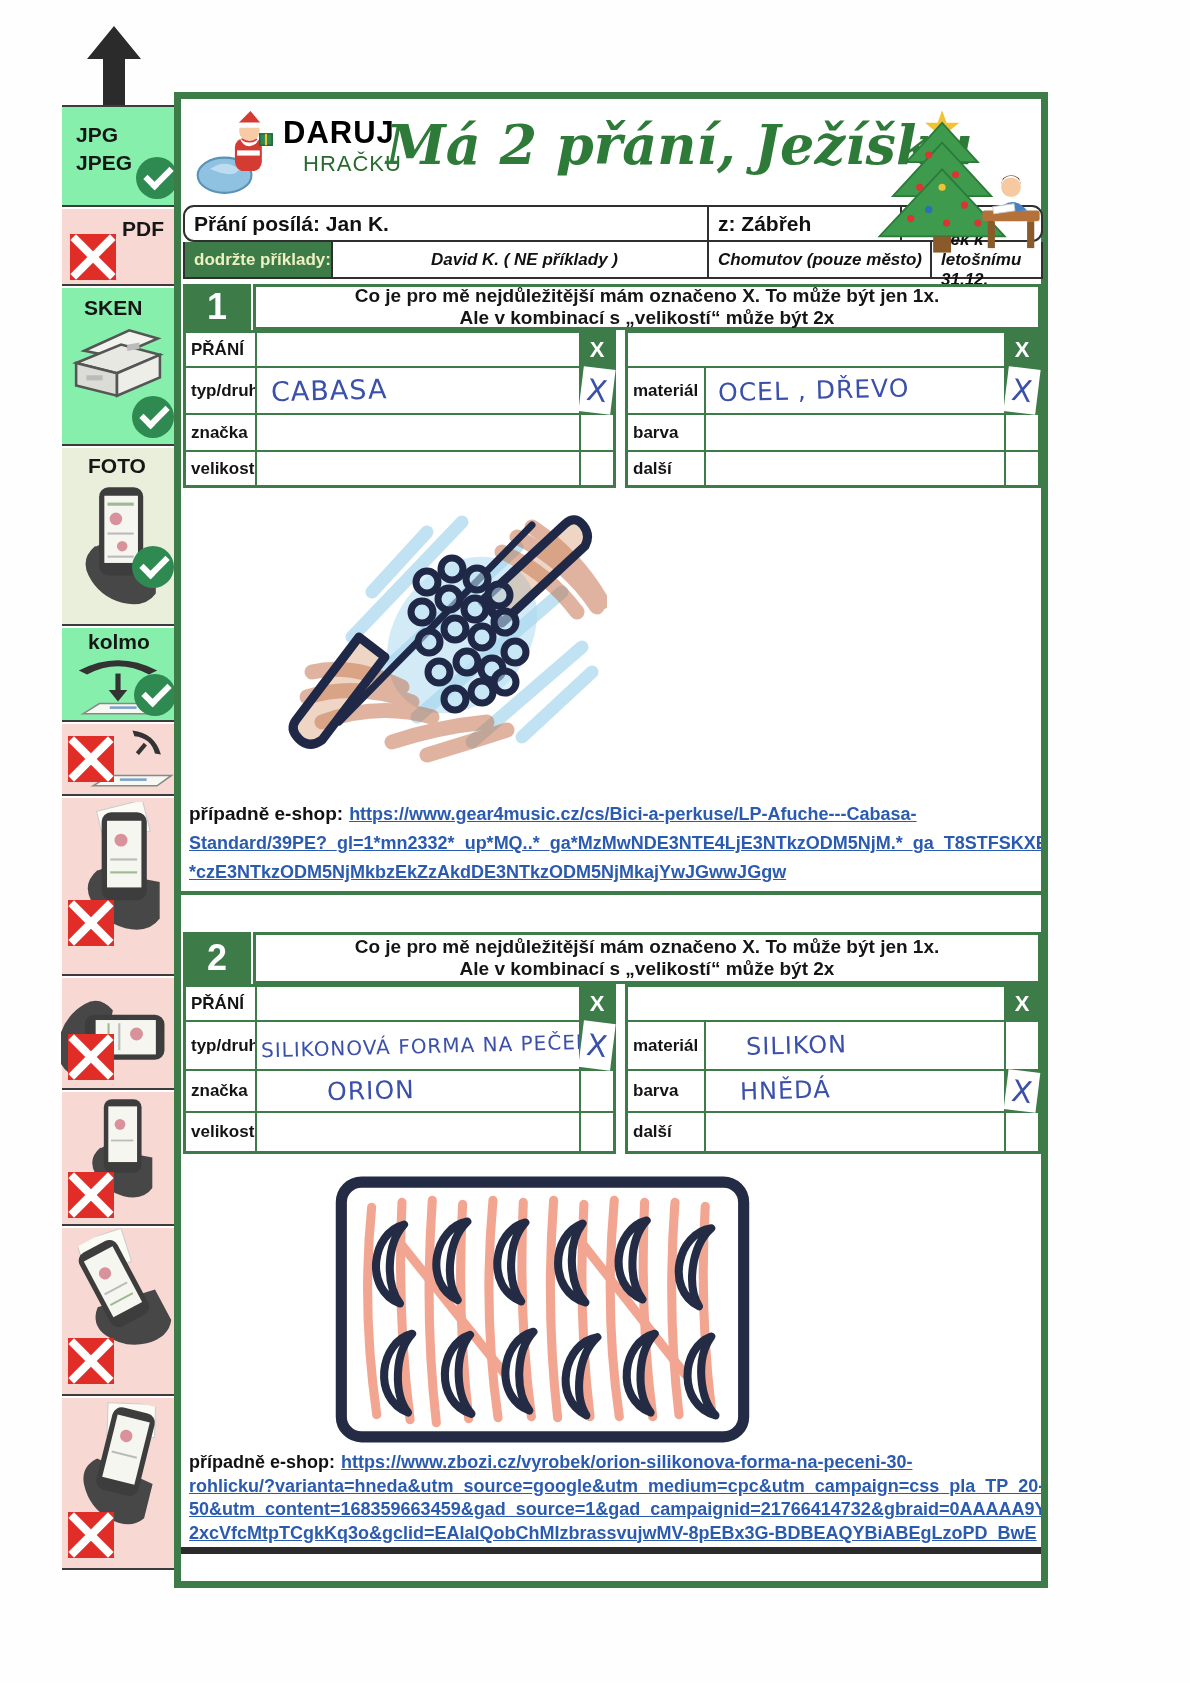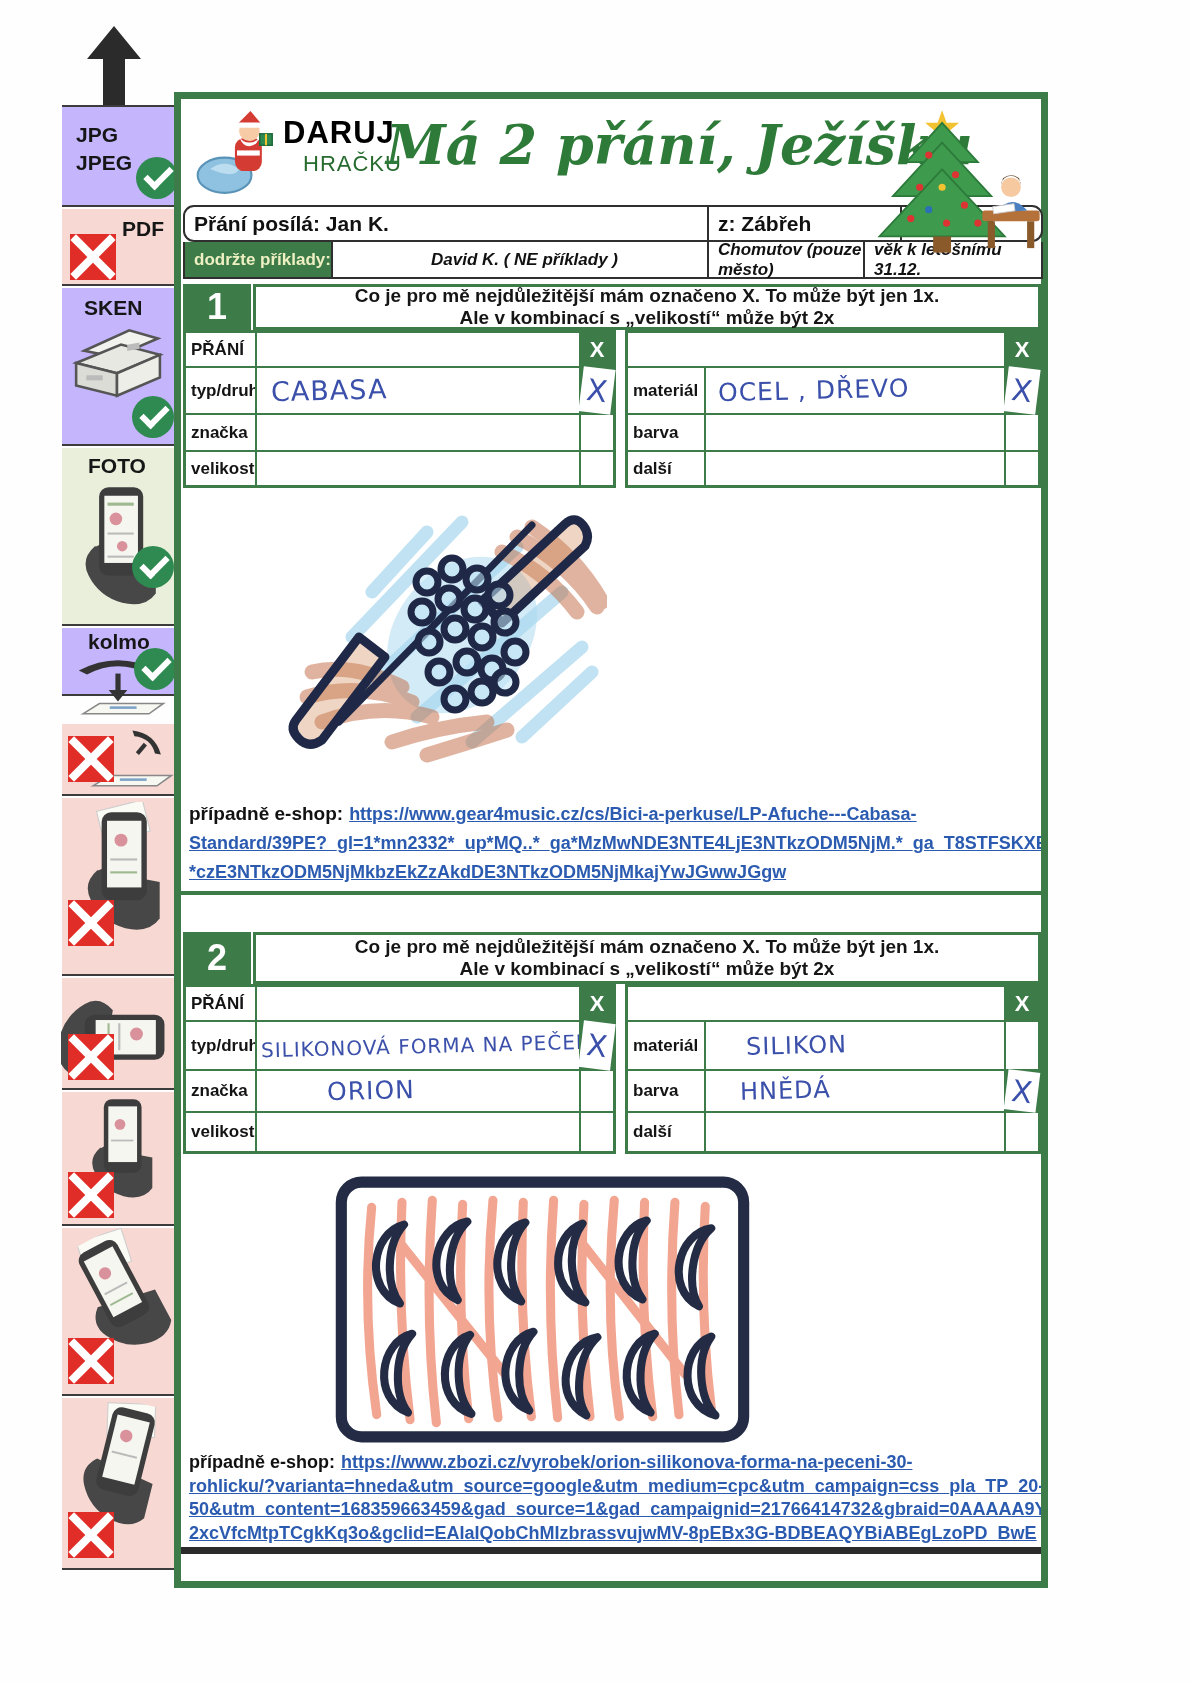--- a/index.html
+++ b/index.html
@@ -2,21 +2,21 @@
 <html><head>
 <meta charset="utf-8">
 <style>
   html,body{margin:0;padding:0;background:#fff;}
   .page{position:relative;width:1190px;height:1683px;background:#fefefe;overflow:hidden;
         font-family:"Liberation Sans",sans-serif;color:#111;}
   .abs{position:absolute;}
 
   
   .side{position:absolute;left:62px;width:112px;box-sizing:border-box;border-bottom:2px solid #3c3c3c;}
-  .side.ok{background:#c4b5fd;}
+  .side.ok{background:#86efac;}
   .side.no{background:#f7d8d2;}
   .side-label{font-weight:bold;font-size:21px;color:#161616;}
   .check{position:absolute;width:42px;height:42px;border-radius:50%;background:#2e8a50;}
   .check::after{content:"";position:absolute;left:9px;top:10px;width:21px;height:10px;
     border-left:6px solid #fff;border-bottom:6px solid #fff;transform:rotate(-45deg);}
   .redx{position:absolute;width:46px;height:46px;background:#e12d28;}
   .redx::before,.redx::after{content:"";position:absolute;left:-5px;right:-5px;top:50%;margin-top:-4px;height:8px;background:#fff;}
   .redx::before{transform:rotate(45deg);} .redx::after{transform:rotate(-45deg);}
 
   
@@ -94,21 +94,21 @@
       <rect x="27" y="14" width="32" height="64" fill="#f6f6f0"></rect>
       <line x1="30" y1="22" x2="55" y2="22" stroke="#9fba92" stroke-width="3"></line>
       <circle cx="38" cy="36" r="6" fill="#d9919b"></circle>
       <line x1="30" y1="50" x2="55" y2="50" stroke="#bbb" stroke-width="2"></line>
       <circle cx="44" cy="62" r="5" fill="#d9919b"></circle>
       <line x1="30" y1="72" x2="55" y2="72" stroke="#bbb" stroke-width="2"></line>
     </svg>
     <div class="check" style="right:0px;bottom:36px;"></div>
   </div>
 
-  <div class="side ok" style="top:628px;height:68px;padding-left:27px;">
+  <div class="side ok" style="top:628px;height:94px;padding-left:27px;">
     <div class="side-label abs" style="left:26px;top:2px;">kolmo</div>
     <svg class="abs" style="left:6px;top:28px;" width="100" height="64" viewBox="0 0 96 62">
       <path d="M10,14 Q48,-6 86,14 L78,18 Q48,2 18,18 Z" fill="#333"></path>
       <line x1="48" y1="17" x2="48" y2="33" stroke="#333" stroke-width="5"></line>
       <path d="M39,33 h18 l-9,11 z" fill="#333"></path>
       <polygon points="14,56 30,46 92,46 78,56" fill="#f8f8f2" stroke="#888" stroke-width="1.5"></polygon>
       <line x1="40" y1="50" x2="66" y2="50" stroke="#7da4c8" stroke-width="2.5"></line>
     </svg>
     <div class="check" style="right:-2px;bottom:4px;"></div>
   </div>
@@ -209,21 +209,21 @@
 
     <div class="cellrow" style="left:2px;top:106px;width:860px;height:37px;border-radius:11px;">
       <div class="icell r1" style="width:522px;">Přání posílá: Jan K.</div>
       <div class="icell r1" style="width:193px;">z: Zábřeh</div>
       <div class="icell r1" style="flex:1;">je mi: 34</div>
     </div>
 
     <div class="cellrow" style="left:2px;top:143px;width:860px;height:37px;border-top:none;">
       <div class="icell glabel" style="width:146px;">dodržte příklady:</div>
       <div class="icell r2" style="width:376px;justify-content:center;">David K. ( NE příklady )</div>
-      <div class="icell r2" style="width:156px;">Chomutov  (pouze město)</div>
+      <div class="icell r2" style="width:223px;">Chomutov  (pouze město)</div>
       <div class="icell r2" style="flex:1;">věk k letošnímu 31.12.</div>
     </div>
 
     <svg class="abs" style="left:694px;top:-2px;z-index:6;" width="170" height="168" viewBox="0 0 190 170">
       <polygon points="75,6 80,20 94,20 83,29 87,43 75,34 63,43 67,29 56,20 70,20" fill="#f2c230"></polygon>
       <polygon points="75,20 115,64 35,64" fill="#3e9a4d" stroke="#2c7a3a" stroke-width="2"></polygon>
       <polygon points="75,42 130,102 20,102" fill="#3e9a4d" stroke="#2c7a3a" stroke-width="2"></polygon>
       <polygon points="75,72 145,147 5,147" fill="#3e9a4d" stroke="#2c7a3a" stroke-width="2"></polygon>
       <rect x="65" y="147" width="20" height="18" fill="#8a5a2b"></rect>
       <circle cx="60" cy="56" r="4" fill="#d33"></circle>

